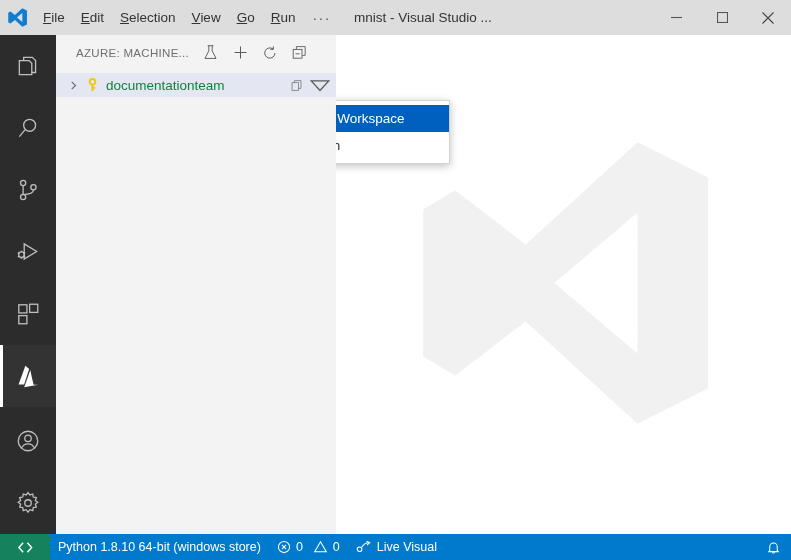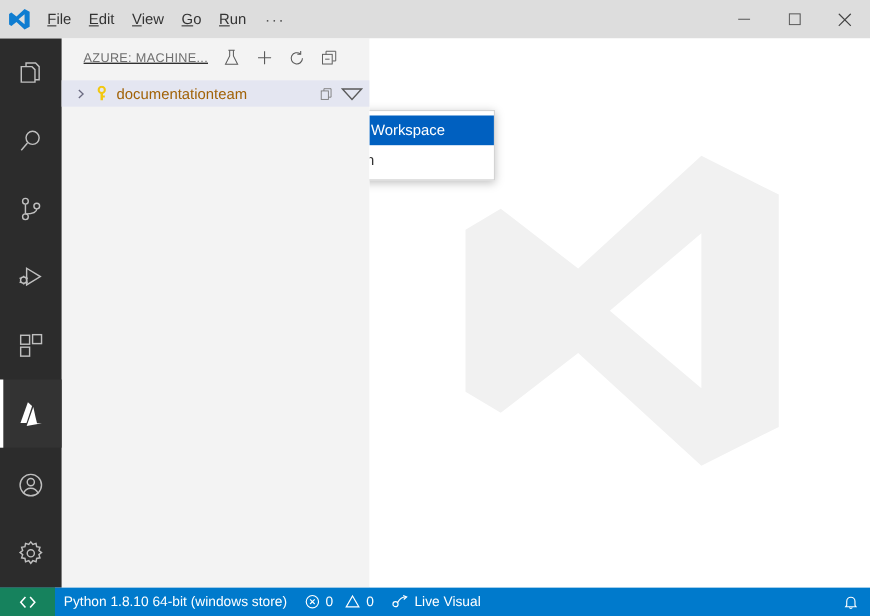--- a/index.html
+++ b/index.html
@@ -84,21 +84,21 @@
   
   .sidebar {
     width: 280px; min-width: 280px;
     background: #f3f3f3;
     display: flex; flex-direction: column;
     flex: 0 0 auto;
   }
   .sidebar-header {
     height: 35px; min-height: 35px;
     display: flex; align-items: center;
-    padding-left: 20px; padding-right: 6px; text-decoration: underline;
+    padding-left: 20px; padding-right: 6px;
   }
   .sidebar-title {
     font-size: 11.5px; color: #6f6f6f;
     letter-spacing: 0.3px; white-space: nowrap;
     flex: 0 0 auto;
     cursor: default;
   }
   .sidebar-actions {
     display: flex; align-items: center;
     margin-left: 8px; gap: 4px;
@@ -120,21 +120,21 @@
     width: 18px; height: 22px;
     display: flex; align-items: center; justify-content: center;
     flex: 0 0 auto;
   }
   .tree-icon {
     width: 20px; height: 22px;
     display: flex; align-items: center; justify-content: center;
     flex: 0 0 auto;
   }
   .tree-label {
-    font-size: 13.5px; color: #a16207;
+    font-size: 13.5px; color: #15803d;
     white-space: nowrap; overflow: hidden;
     margin-left: 4px;
     flex: 1 1 auto;
   }
   .tree-row-actions {
     display: flex; align-items: center;
     flex: 0 0 auto; padding-right: 4px;
   }
   .tr-act { width: 24px; height: 22px; display: flex; align-items: center; justify-content: center; }
 
@@ -214,31 +214,35 @@
     </div>
 
     <div class="menubar">
       <div class="menu-item">
           <span><span class="acc">F</span>ile</span>
         </div>
       <div class="menu-item">
           <span><span class="acc">E</span>dit</span>
         </div>
       <div class="menu-item">
+          <span><span class="acc">S</span>election</span>
+        </div>
+      <div class="menu-item">
           <span><span class="acc">V</span>iew</span>
         </div>
       <div class="menu-item">
           <span><span class="acc">G</span>o</span>
         </div>
       <div class="menu-item">
           <span><span class="acc">R</span>un</span>
         </div>
       <div class="menu-more">···</div>
     </div>
 
+    <div class="window-title">mnist - Visual Studio ...</div>
 
     <div class="win-controls">
       <div class="win-btn">
         <svg width="11" height="11" viewBox="0 0 11 11">
             <path d="M0 5.5 H11" stroke="#555" stroke-width="1.1" fill="none"></path>
           </svg>
       </div>
       <div class="win-btn">
         <svg width="11" height="11" viewBox="0 0 11 11">
             <rect x="0.5" y="0.5" width="10" height="10" stroke="#555" stroke-width="1.1" fill="none"></rect>

